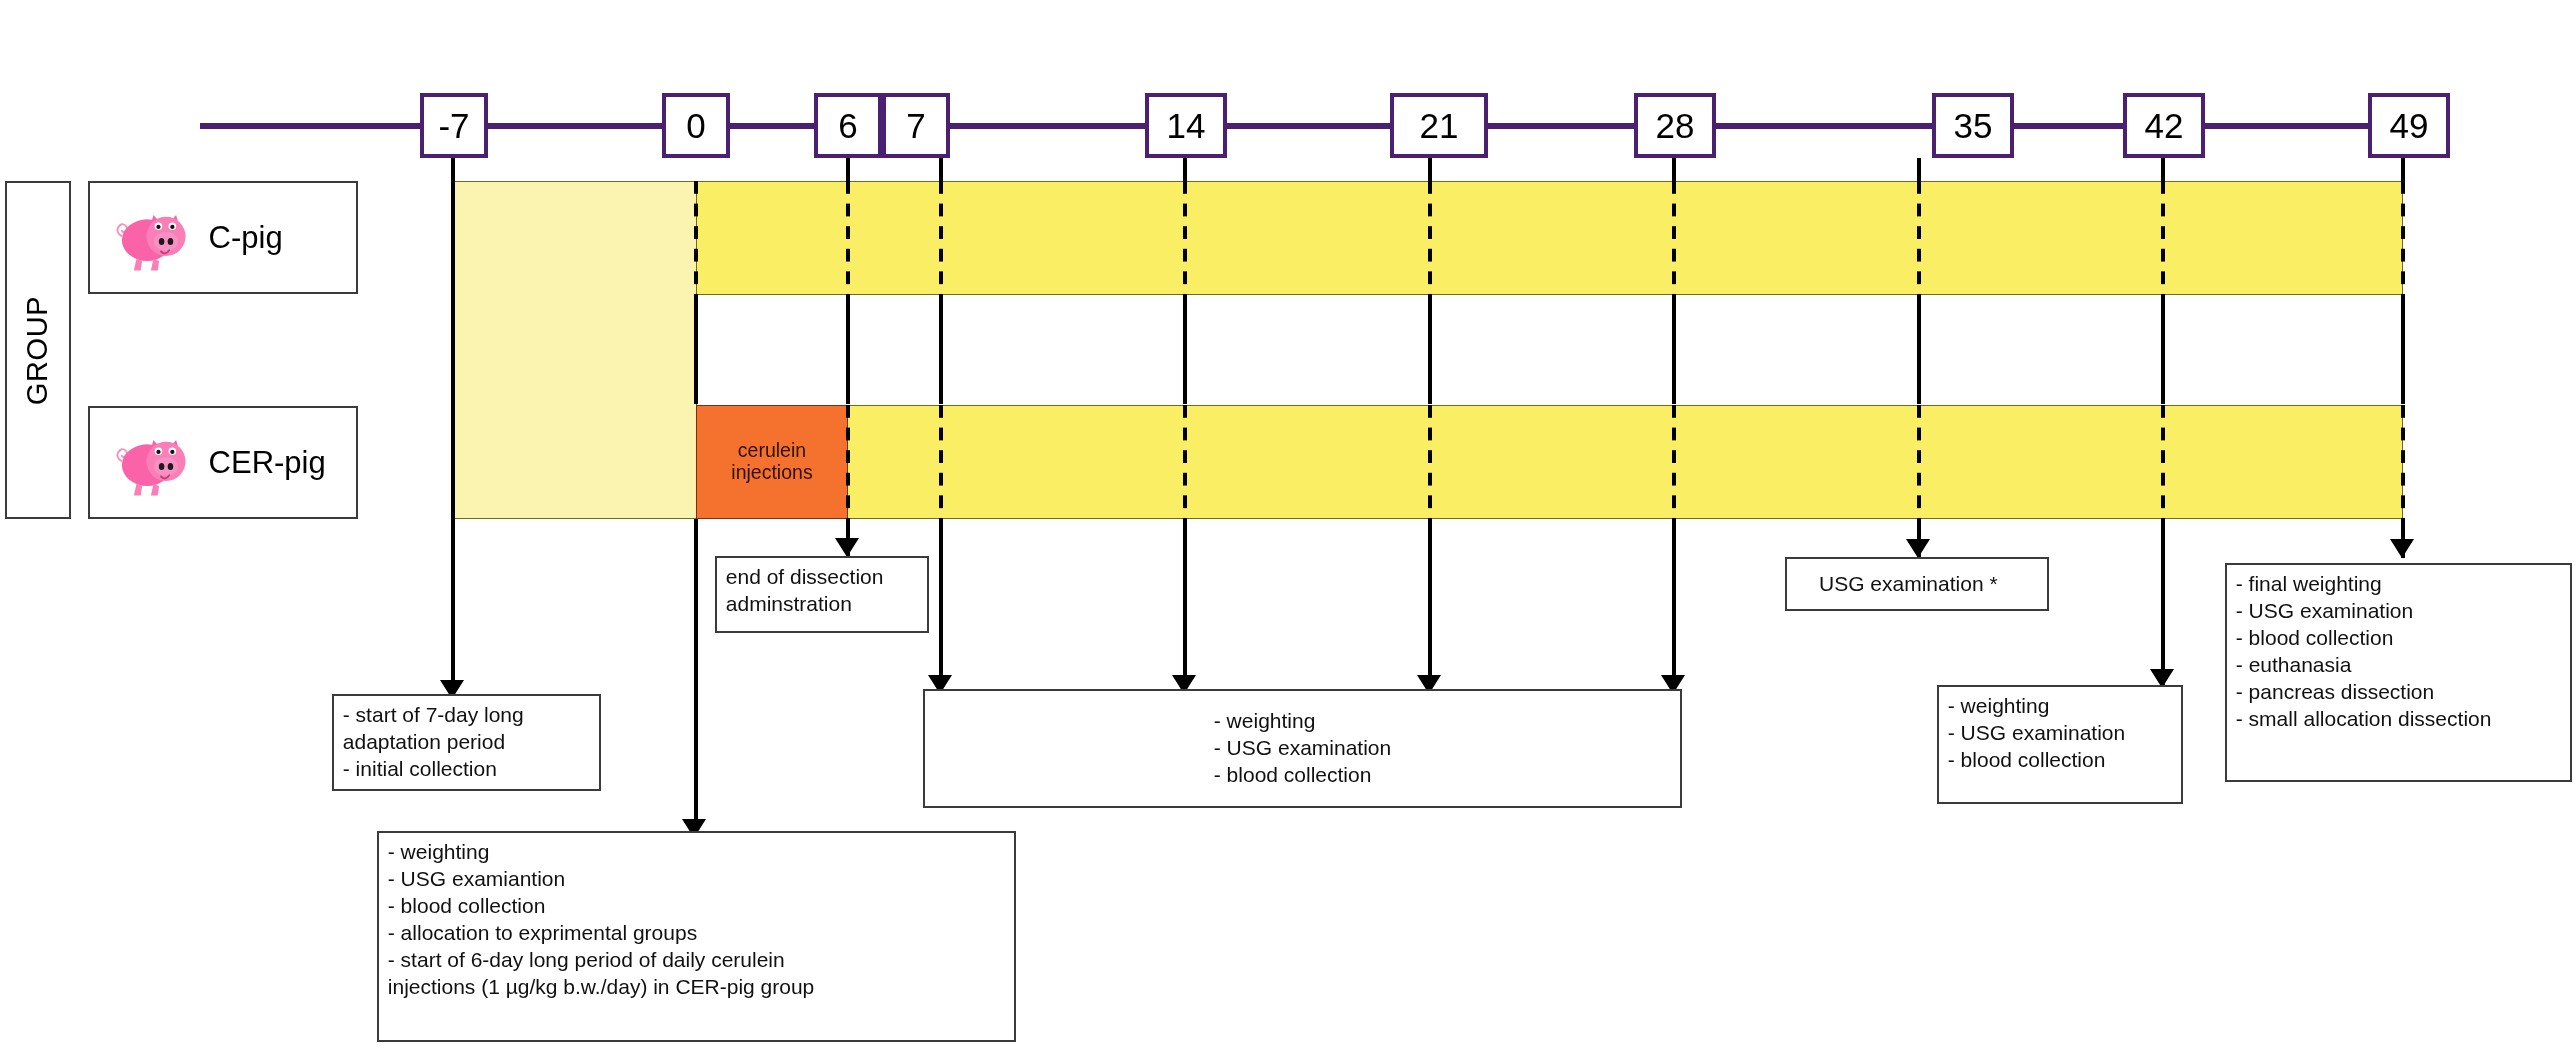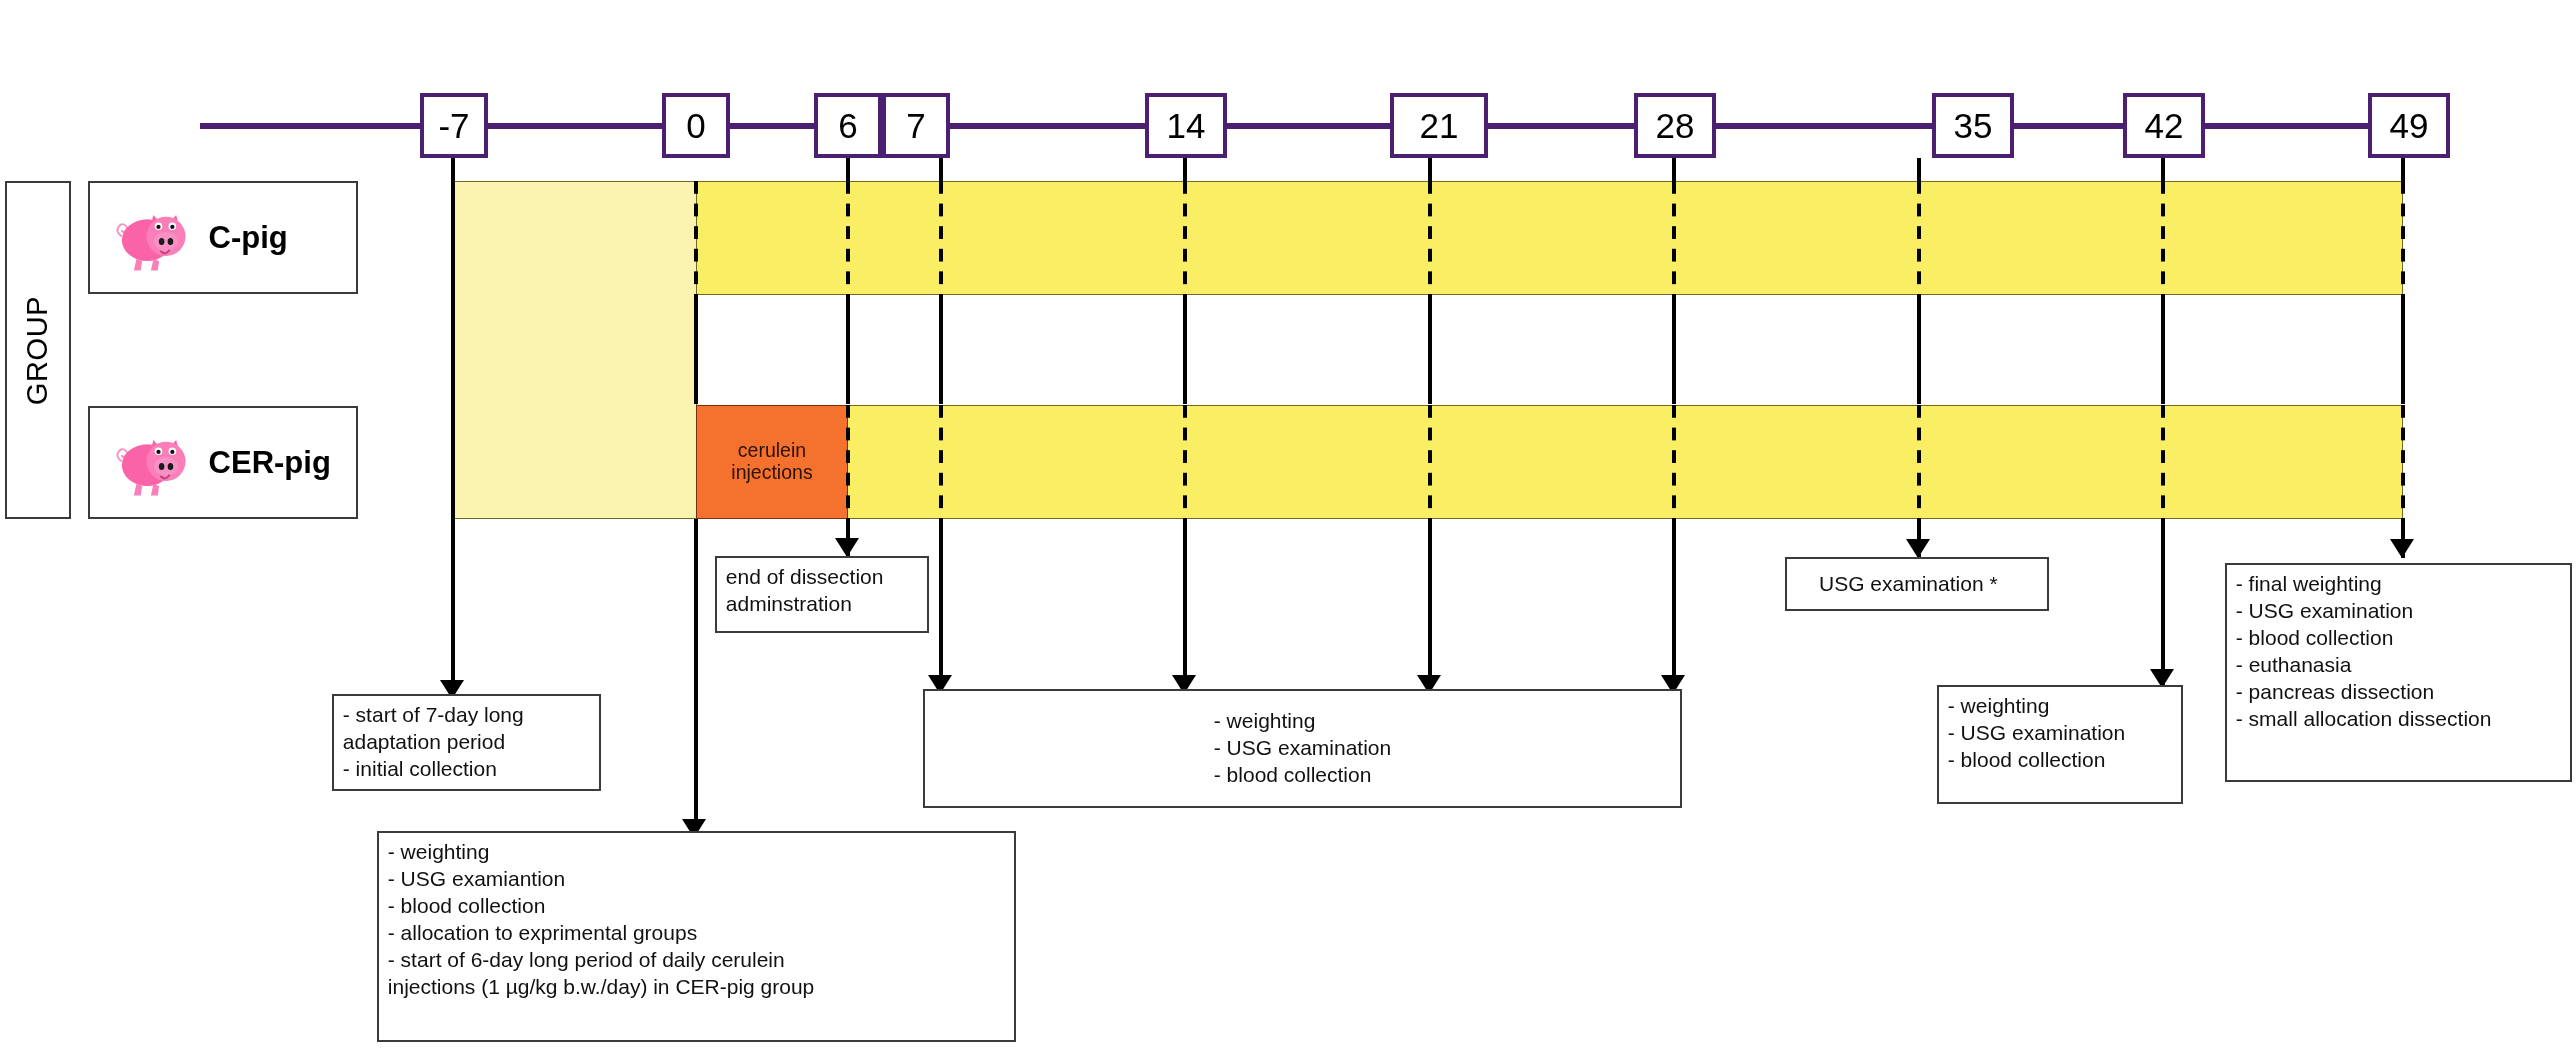--- a/index.html
+++ b/index.html
@@ -34,21 +34,21 @@
   .group-col span{
     transform:rotate(-90deg);white-space:nowrap;
     font-size:29px;letter-spacing:0.6px;
   }
   .grouplabel{
     position:absolute;left:88px;width:270px;height:113px;
     border:2.5px solid #3b3b3b;box-sizing:border-box;background:#fff;
     display:flex;align-items:center;
   }
   .grouplabel .gname{
-    font-size:31px;font-weight:bold;margin-left:19px;white-space:nowrap;
+    font-size:31px;font-weight:normal;margin-left:19px;white-space:nowrap;
   }
   .pig{flex:0 0 auto;margin-left:17.6px;}
 
   
   .zone{position:absolute;box-sizing:border-box;}
   .zone.adapt{background:#FAF4B0;border:1.3px solid #6f6a22;}
   .zone.band{background:#FAEE65;border:1.3px solid #6f6a22;}
   .zone.cer{
     background:#F4712E;border:1.3px solid #7a2f10;
     display:flex;align-items:center;justify-content:center;text-align:center;

